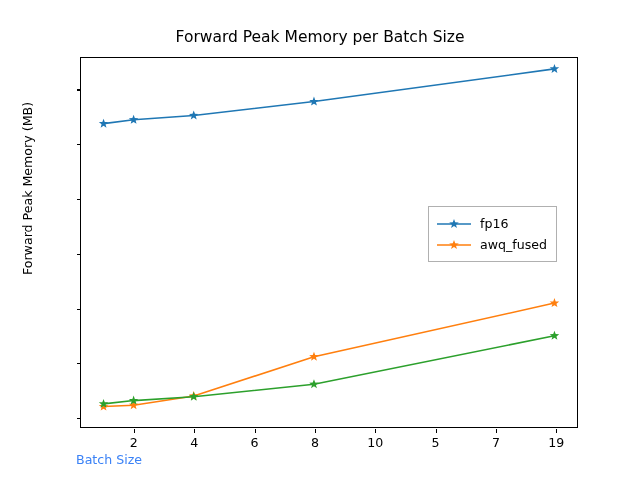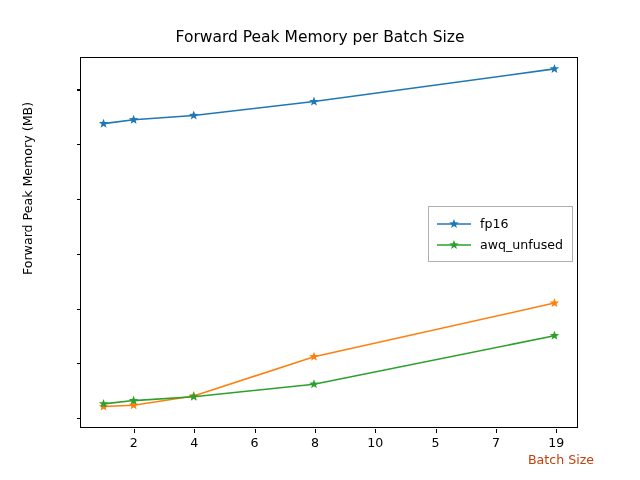--- a/index.html
+++ b/index.html
@@ -68,26 +68,26 @@
   .xtick-label {
     position: absolute;
     top: 377px;
     font-size: 12.6px;
     color: #000000;
     white-space: nowrap;
     transform: translateX(-50%);
   }
   #xlabel {
     position: absolute;
-    left: 96px;
+    left: 76px;
     width: 498px;
     top: 452px;
-    text-align: right;
-    font-size: 12.6px;
-    color: #c2410c;
+    text-align: left;
+    font-size: 12.6px;
+    color: #3b82f6;
   }
   #ylabel {
     position: absolute;
     left: -103px;
     top: 181px;
     width: 260px;
     text-align: center;
     font-size: 12.6px;
     color: #000000;
     transform: rotate(-90deg);
@@ -191,20 +191,20 @@
   <div id="legend">
       <div class="legend-row">
         <div class="legend-sample"><svg width="36" height="16" viewBox="0 0 36 16">
             <line x1="1" y1="8" x2="35" y2="8" stroke="#1f77b4" stroke-width="1.6"></line>
             <path d="M18.00 3.00 L19.23 6.30 L22.76 6.45 L20.00 8.65 L20.94 12.05 L18.00 10.10 L15.06 12.05 L16.00 8.65 L13.24 6.45 L16.77 6.30 Z" fill="#1f77b4"></path>
           </svg></div>
         <span class="legend-label">fp16</span>
       </div>
       <div class="legend-row">
         <div class="legend-sample"><svg width="36" height="16" viewBox="0 0 36 16">
-            <line x1="1" y1="8" x2="35" y2="8" stroke="#2ca02c" stroke-width="1.6"></line>
-            <path d="M18.00 3.00 L19.23 6.30 L22.76 6.45 L20.00 8.65 L20.94 12.05 L18.00 10.10 L15.06 12.05 L16.00 8.65 L13.24 6.45 L16.77 6.30 Z" fill="#2ca02c"></path>
+            <line x1="1" y1="8" x2="35" y2="8" stroke="#ff7f0e" stroke-width="1.6"></line>
+            <path d="M18.00 3.00 L19.23 6.30 L22.76 6.45 L20.00 8.65 L20.94 12.05 L18.00 10.10 L15.06 12.05 L16.00 8.65 L13.24 6.45 L16.77 6.30 Z" fill="#ff7f0e"></path>
           </svg></div>
-        <span class="legend-label">awq_unfused</span>
+        <span class="legend-label">awq_fused</span>
       </div>
     </div>
 
 </div>
 
 </body></html>

